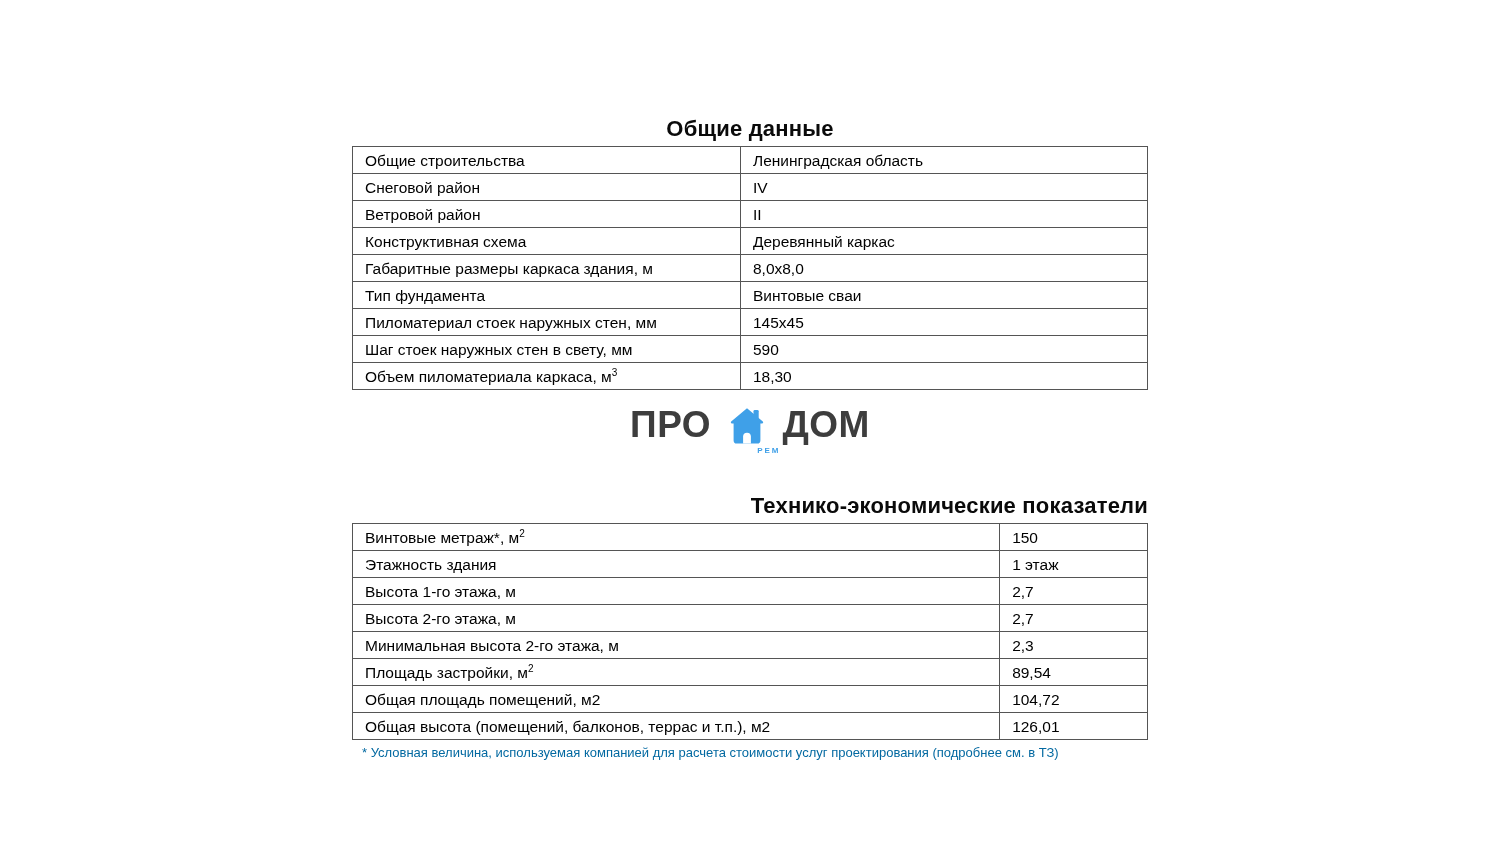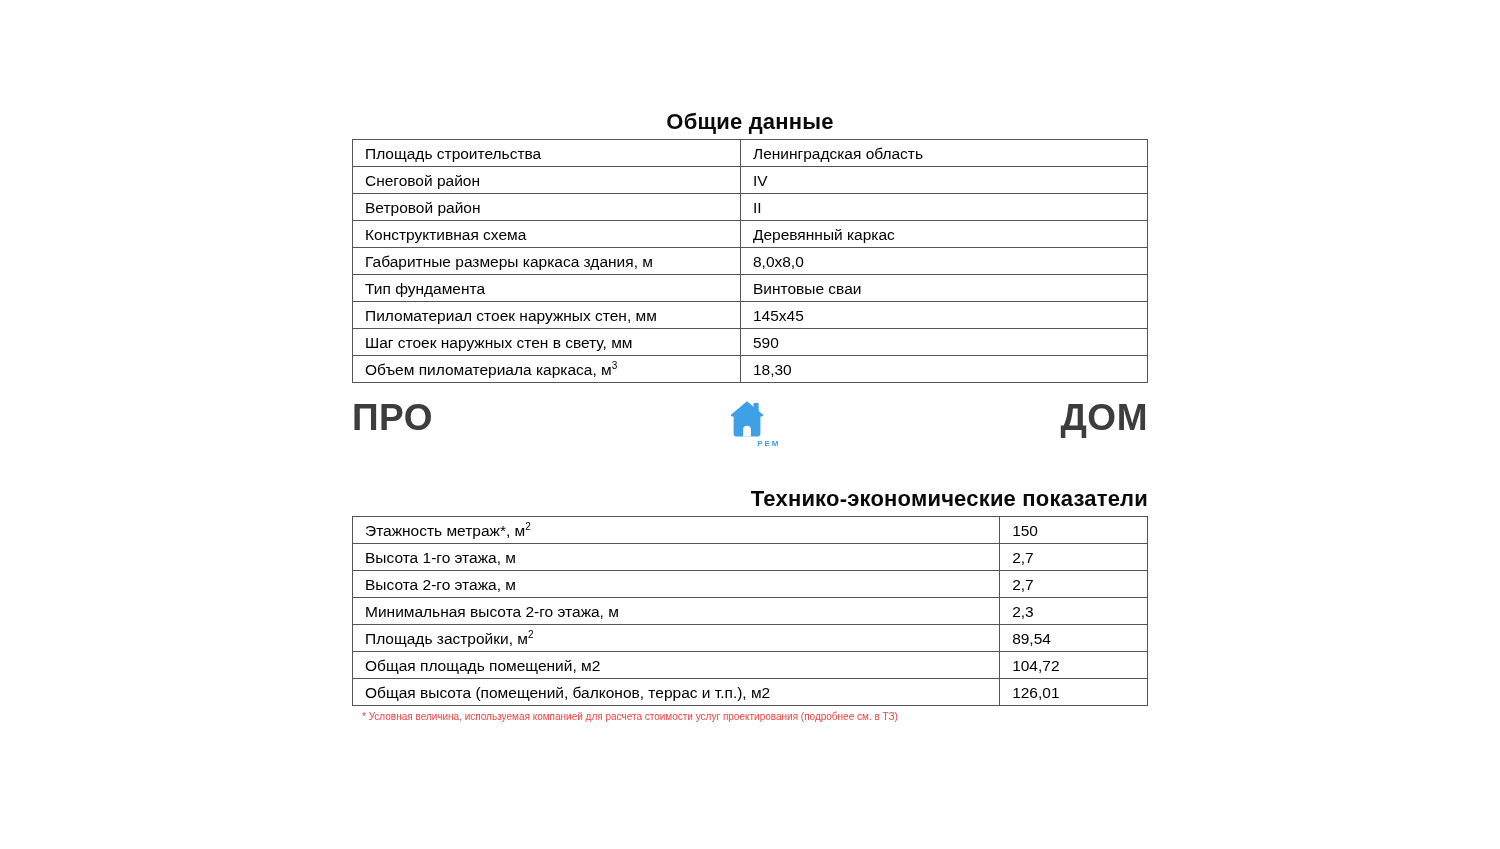--- a/index.html
+++ b/index.html
@@ -11,21 +11,21 @@
   html, body {
     margin: 0; padding: 0;
     width: 1500px; height: 849px;
     background: #ffffff;
     font-family: "Liberation Sans", sans-serif;
     color: #000;
     overflow: hidden;
   }
   .page {
     width: 796px;
-    margin: 8px auto;
+    margin: 15px auto;
     padding-top: 101px;
   }
   .tbl-title {
     font-size: 22px;
     font-weight: 700;
     text-align: center;
     margin: 0 0 4px 0;
     color: #0a0a0a;
     letter-spacing: 0.2px;
   }
@@ -45,21 +45,21 @@
   td.val { text-align: left; padding: 1px 4px 0 4px; }
   sup { font-size: 10px; line-height: 0; }
   .tbl-general col.c1 { width: 48.8%; }
   .tbl-tep col.c1 { width: 81.4%; }
 
   .logo {
     margin-top: 15px;
     height: 50px;
     display: flex;
     align-items: flex-start;
-    justify-content: space-between;
+    justify-content: center;
     gap: 2px;
     user-select: none;
   }
   .logo-word {
     font-size: 37px;
     line-height: 40px;
     font-weight: 700;
     color: var(--logo-gray);
     letter-spacing: 0.5px;
   }
@@ -73,41 +73,41 @@
   .logo-sub {
     font-size: 8px;
     font-weight: 700;
     color: var(--accent-blue);
     letter-spacing: 2px;
     margin-top: 1px;
     padding-left: 44px;
   }
   .title2 { margin-top: 38px; text-align: right; }
   .footnote {
-    font-size: 10px;
+    font-size: 13px;
     margin-top: 5px;
     padding-left: 10px;
-    color: #ef4444;
+    color: #0369a1;
   }
 </style>
 </head>
 <body>
 
 <div class="page">
 
   <div class="tbl-title">Общие данные</div>
 
   <table class="tbl tbl-general">
     <colgroup>
         <col class="c1">
         <col class="c2">
       </colgroup>
     <tbody>
       <tr>
-        <td class="lbl"><span>Площадь строительства</span><sup></sup></td>
+        <td class="lbl"><span>Общие строительства</span><sup></sup></td>
         <td class="val">Ленинградская область</td>
       </tr>
       <tr>
         <td class="lbl"><span>Снеговой район</span><sup></sup></td>
         <td class="val">IV</td>
       </tr>
       <tr>
         <td class="lbl"><span>Ветровой район</span><sup></sup></td>
         <td class="val">II</td>
       </tr>
@@ -153,22 +153,26 @@
 
   <div class="tbl-title title2">Технико-экономические показатели</div>
 
   <table class="tbl tbl-tep">
     <colgroup>
         <col class="c1">
         <col class="c2">
       </colgroup>
     <tbody>
       <tr>
-        <td class="lbl"><span>Этажность метраж*, м</span><sup>2</sup></td>
+        <td class="lbl"><span>Винтовые метраж*, м</span><sup>2</sup></td>
         <td class="val">150</td>
+      </tr>
+      <tr>
+        <td class="lbl"><span>Этажность здания</span><sup></sup></td>
+        <td class="val">1 этаж</td>
       </tr>
       <tr>
         <td class="lbl"><span>Высота 1-го этажа, м</span><sup></sup></td>
         <td class="val">2,7</td>
       </tr>
       <tr>
         <td class="lbl"><span>Высота 2-го этажа, м</span><sup></sup></td>
         <td class="val">2,7</td>
       </tr>
       <tr>

